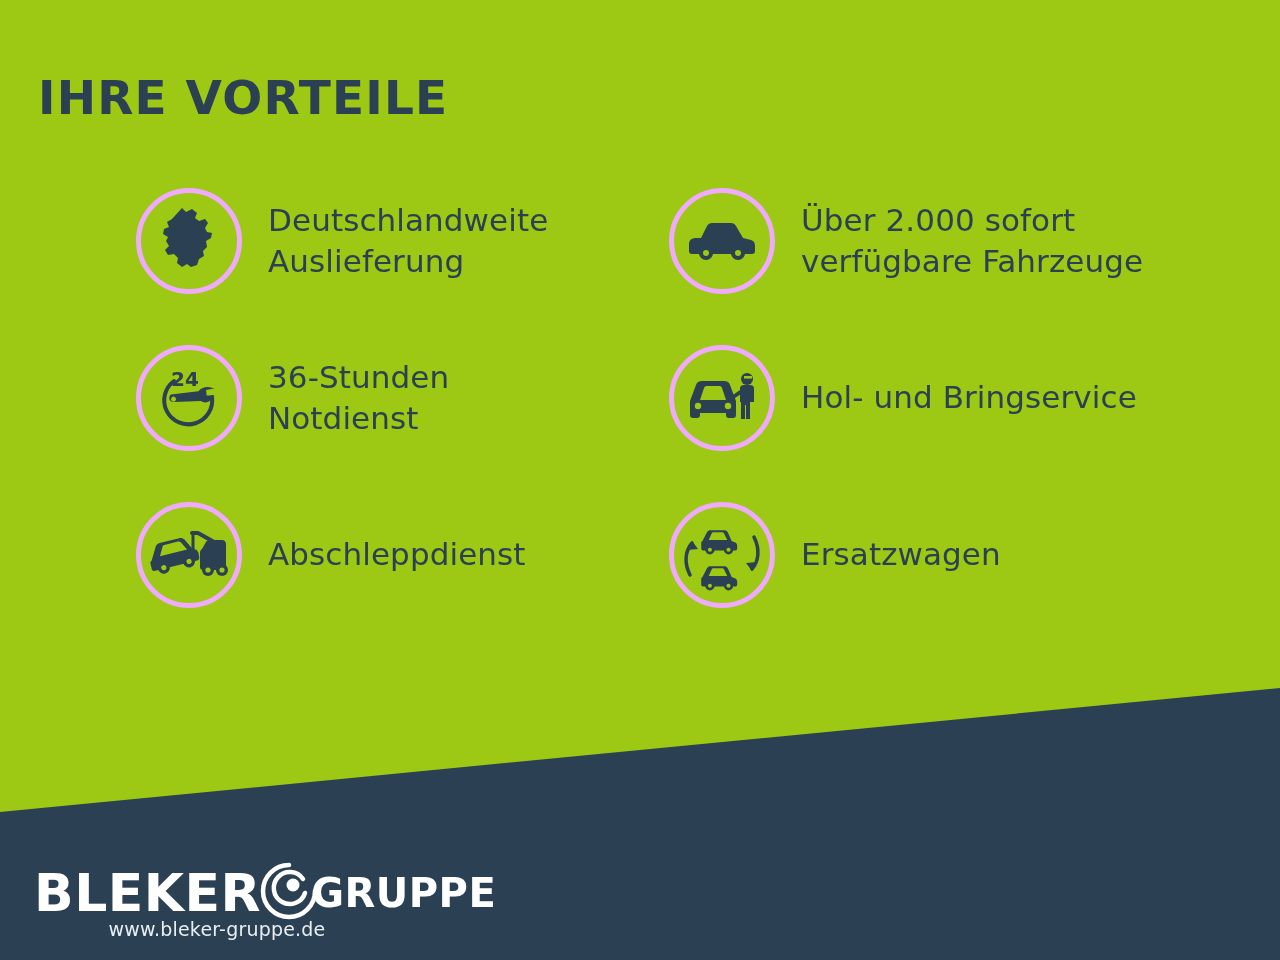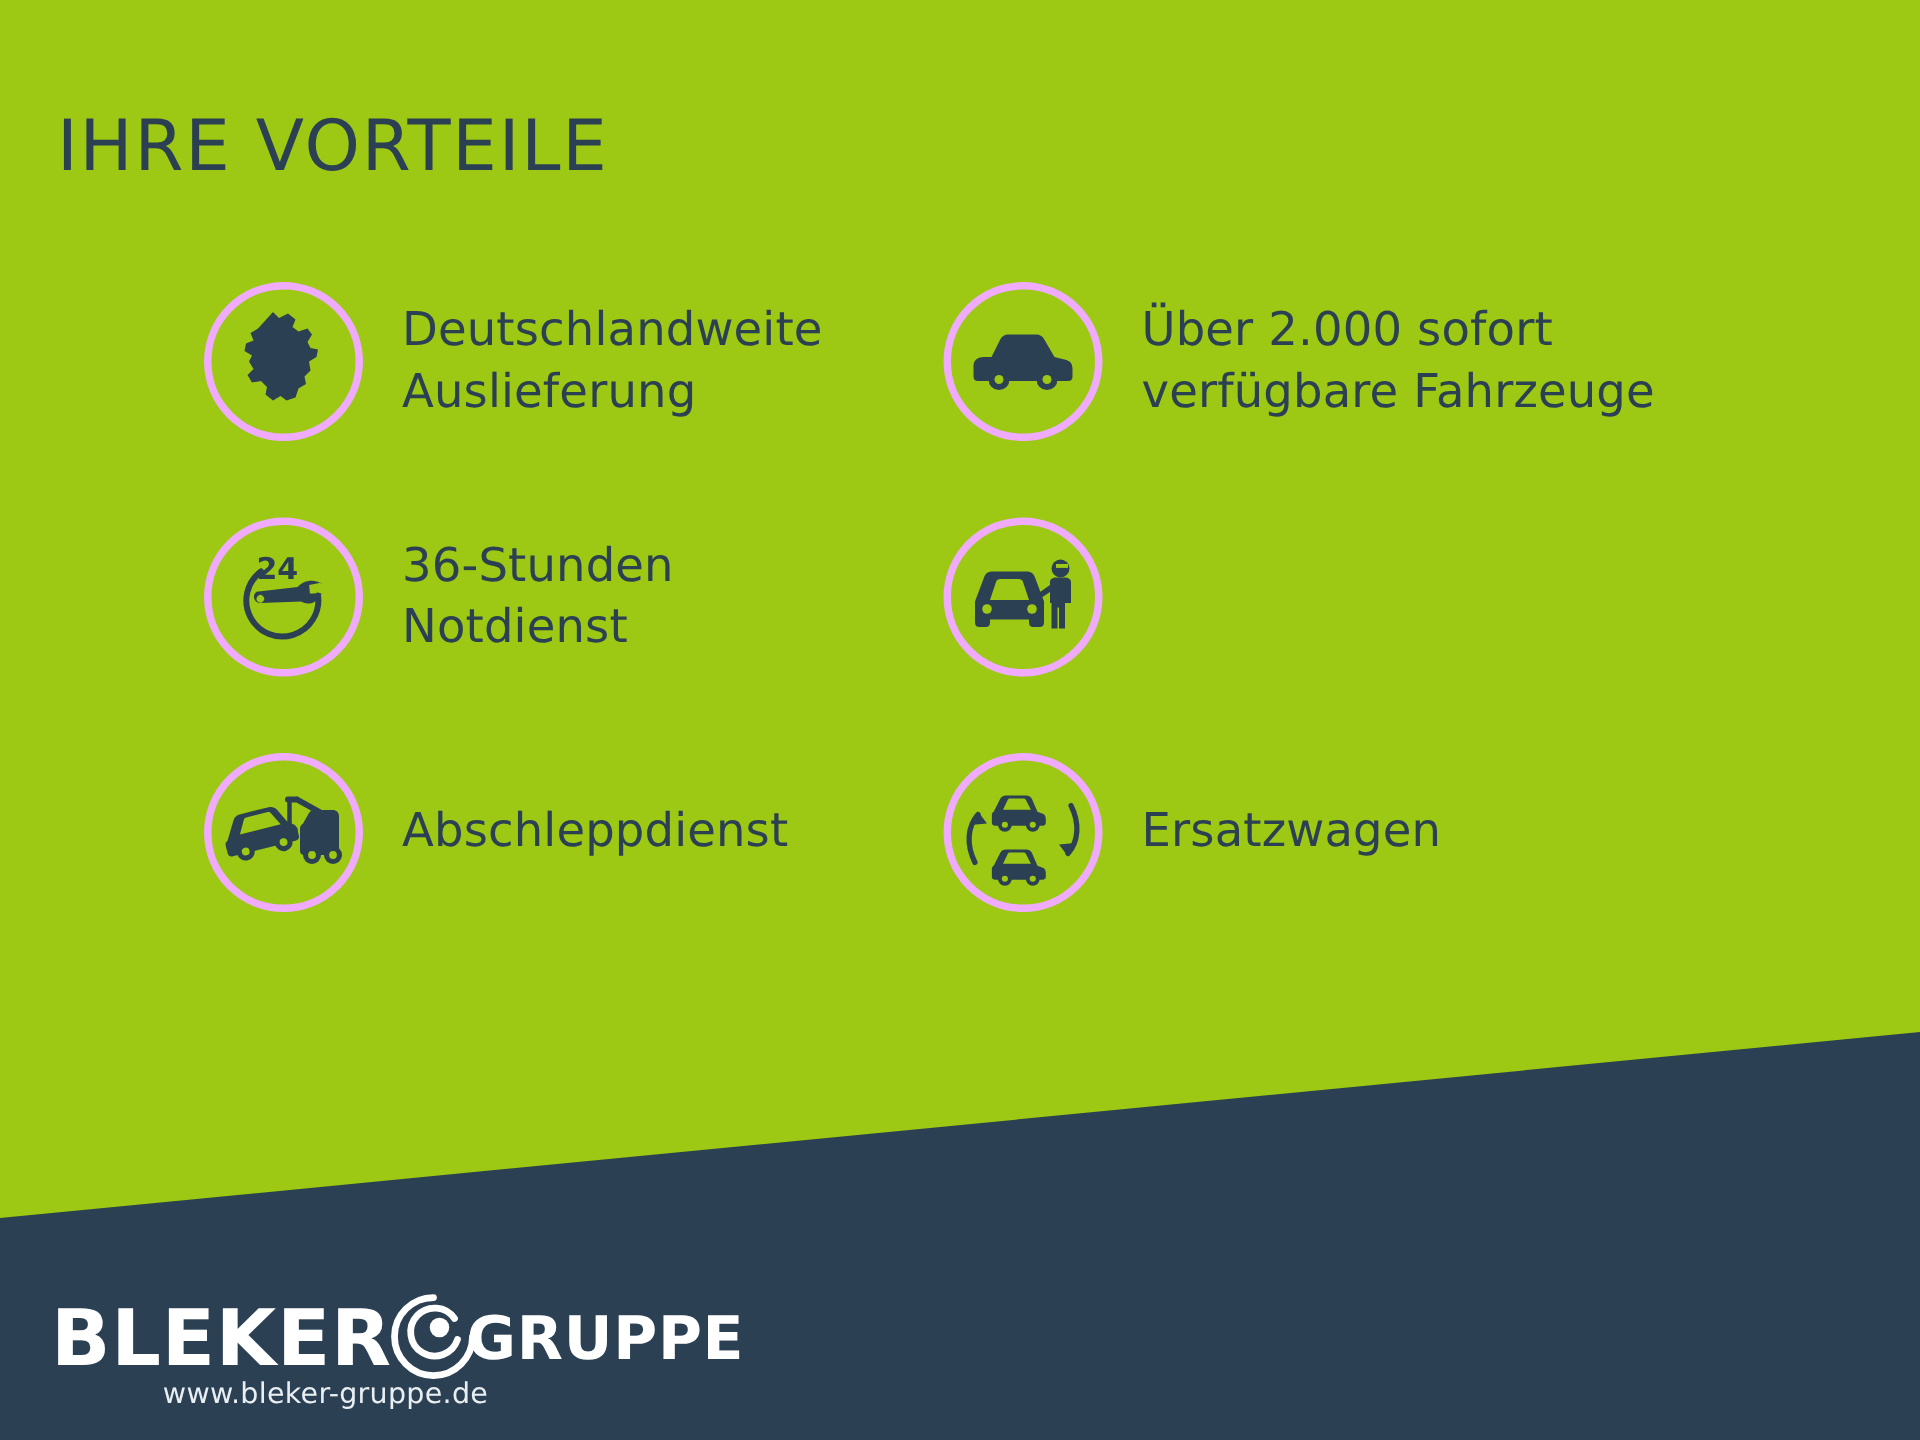--- a/index.html
+++ b/index.html
@@ -32,21 +32,21 @@
     clip-path: polygon(0 0, 1280px 0, 1280px 688px, 0 812px);
   }
 
   
   .title {
     position: absolute;
     left: 38px;
     top: 74px;
     color: #2c4054;
     font-size: 47px;
-    font-weight: normal;
+    font-weight: bold;
     letter-spacing: 1.2px;
     line-height: 1;
     white-space: nowrap;
   }
 
   
   .grid {
     position: absolute;
     left: 0;
     top: 188px;
@@ -56,21 +56,21 @@
     position: relative;
     height: 157px;
   }
   .item {
     position: absolute;
     display: flex;
     align-items: center;
     gap: 26px;
   }
   .item.col-left  { left: 136px; }
-  .item.col-right { left: 629px; }
+  .item.col-right { left: 669px; }
 
   .badge {
     position: relative;
     flex: 0 0 auto;
     width: 106px;
     height: 106px;
     border-radius: 50%;
     border: 5px solid #f0abfc;
     box-sizing: border-box;
     display: flex;
@@ -191,20 +191,21 @@
             <path fill="#9dc814" d="M16 31 L20 19 C20.5 17.5 21.5 17 23 17 L35 17 C36.5 17 37.5 17.5 38 19 L42 31 Z"></path>
             <circle cx="14" cy="37" r="3.2" fill="#9dc814"></circle>
             <circle cx="44" cy="37" r="3.2" fill="#9dc814"></circle>
 
             <circle cx="63" cy="10" r="6" fill="#2c4054"></circle>
             <rect x="60" y="7" width="8" height="2.6" fill="#9dc814"></rect>
             <path fill="#2c4054" d="M56 19 C56 17 58 16 60 16 L66 16 C68 16 70 17 70 19 L70 33 L66 33 L66 50 L62 50 L62 36 L61 36 L61 50 L57 50 L57 33 L56 33 Z"></path>
             <path fill="#2c4054" d="M56 21 L46 28 L48 31 L57 25 Z"></path>
           </svg>
         </div>
+        <div class="label">Hol- und Bringservice</div>
       </div>
 
     </div>
 
     <div class="row">
 
       <div class="item col-right">
         <div class="badge">
           <svg width="84" height="84" viewBox="0 0 84 84" aria-hidden="true">
 

